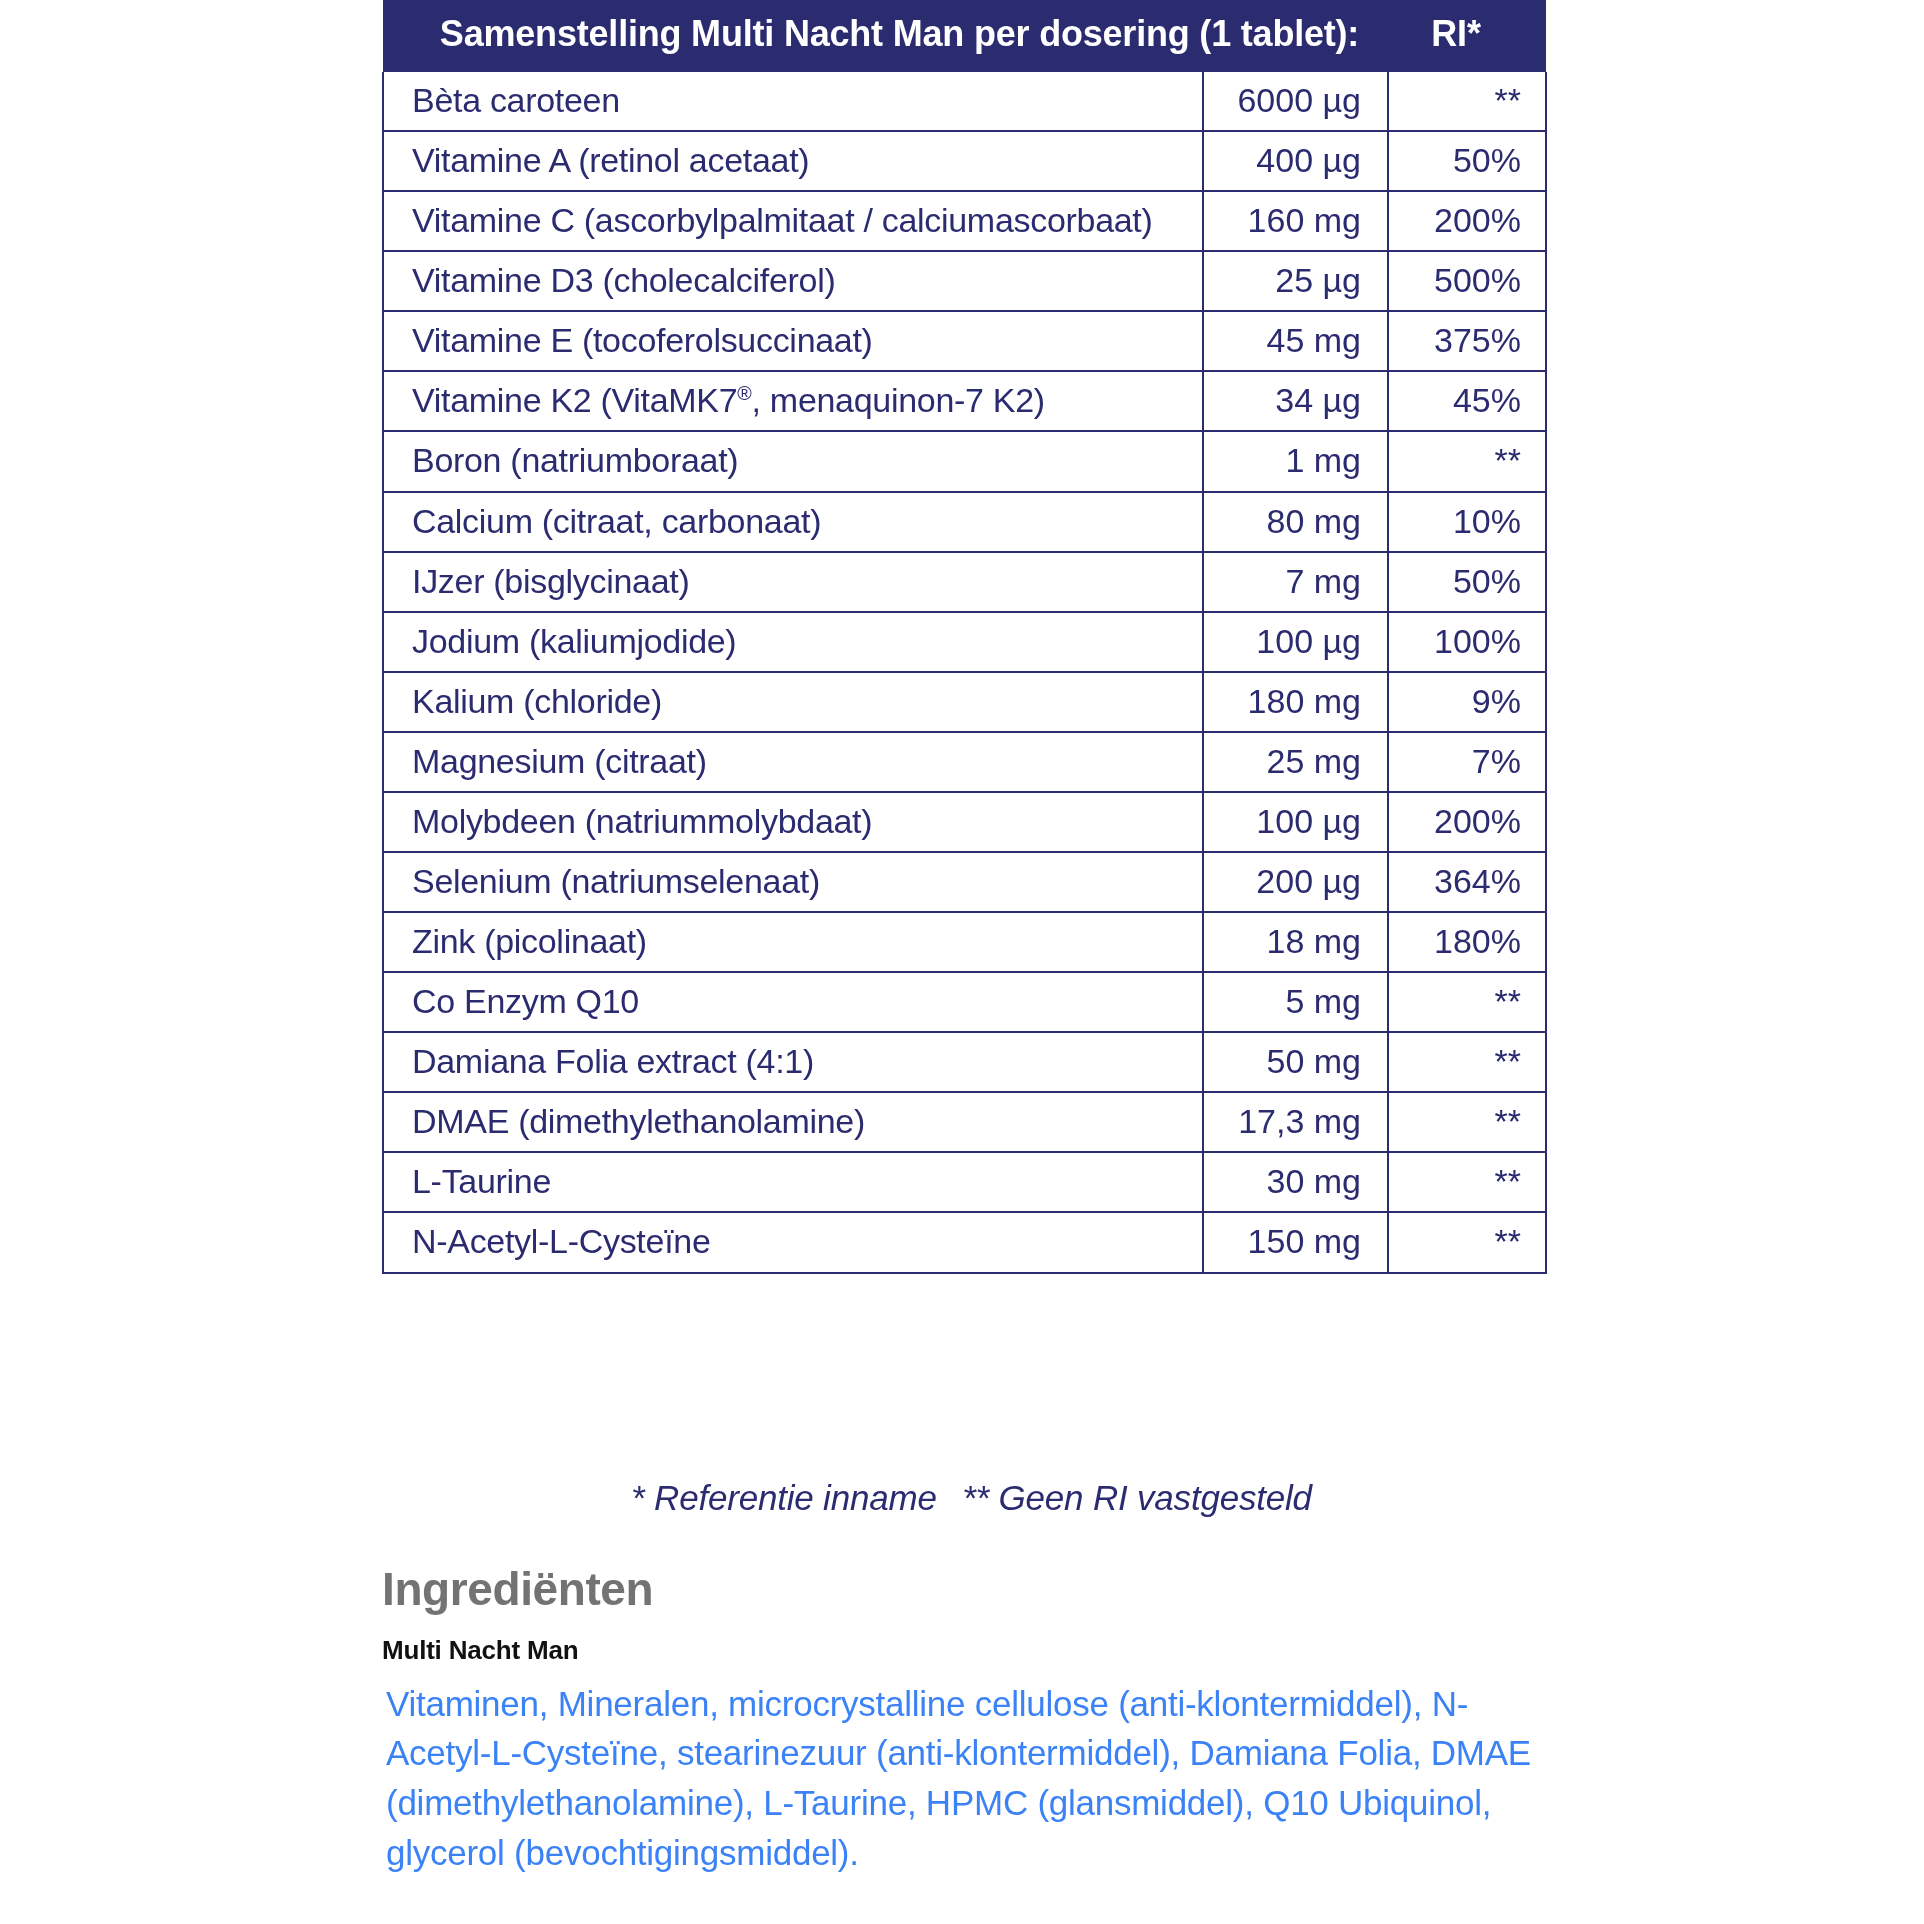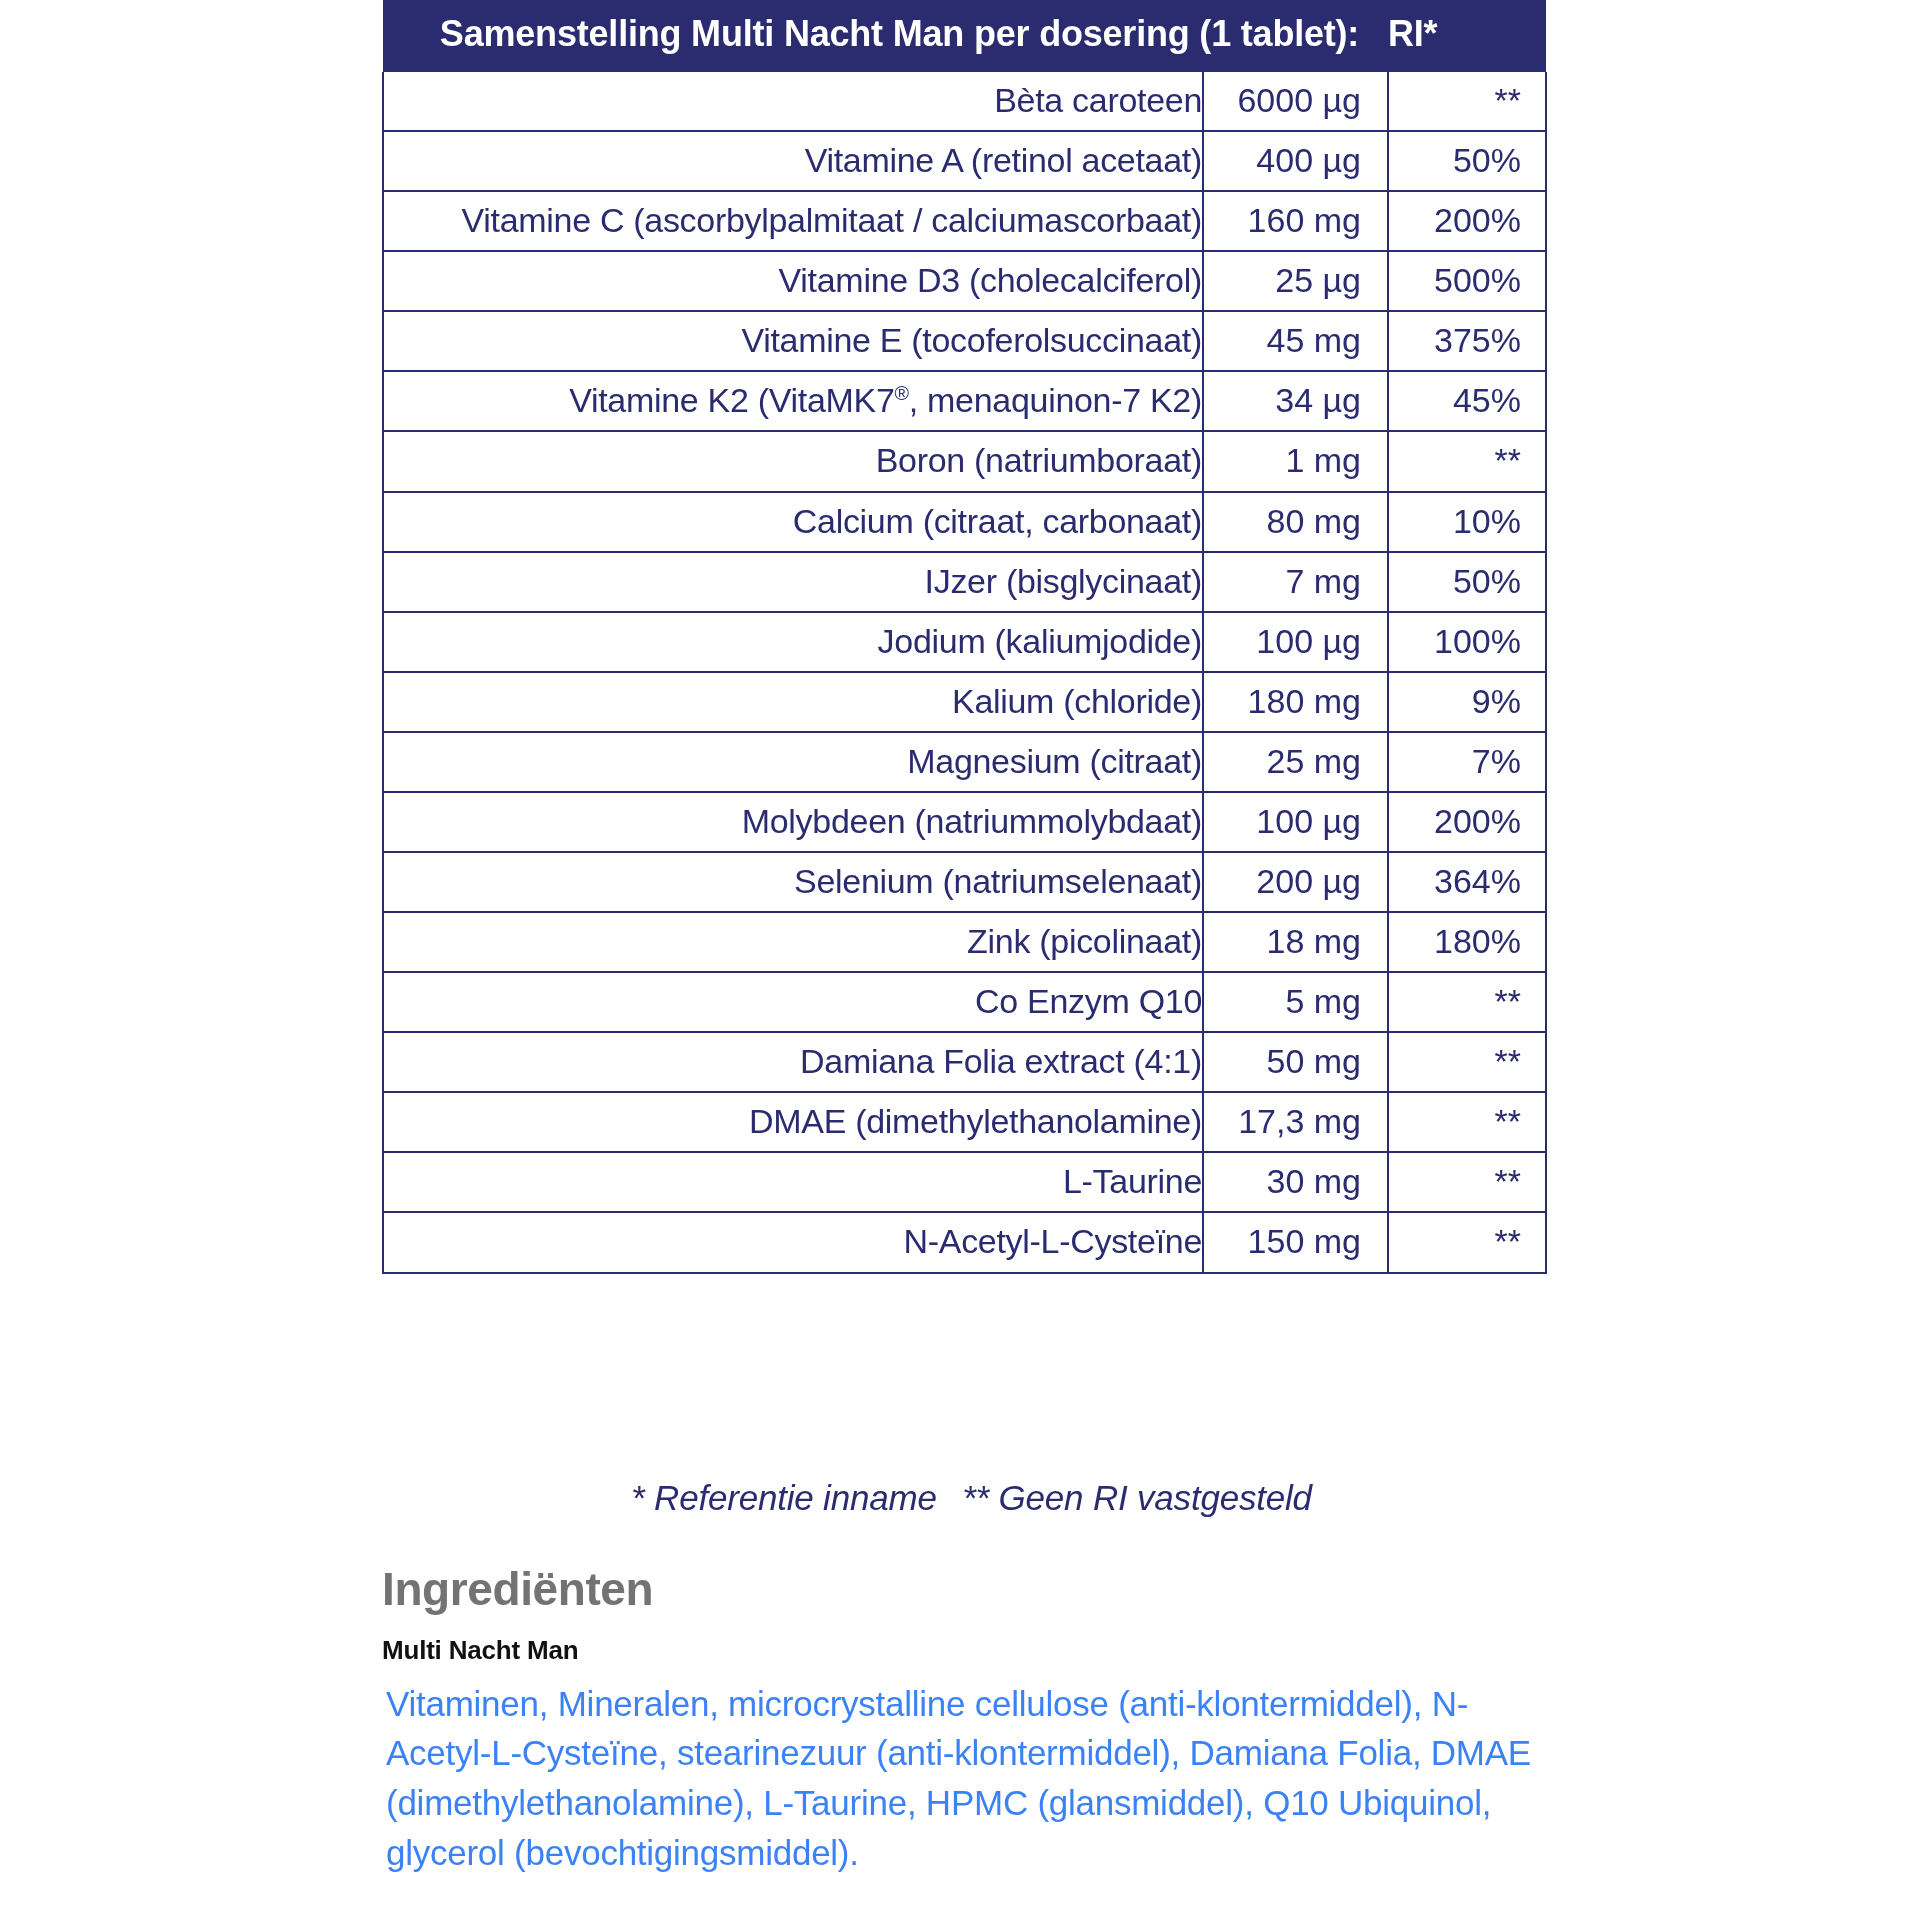--- a/index.html
+++ b/index.html
@@ -48,33 +48,33 @@
     padding: 13px 0 17px 0;
     border: none;
     font-stretch: condensed;
     letter-spacing: -0.2px;
   }
   th.header-title {
     text-align: center;
     padding-left: 28px;
   }
   th.header-ri {
-    text-align: left;
+    text-align: center;
     padding-right: 22px;
   }
 
   tbody td {
     border: 2px solid #2b2b70;
     padding: 9px 0 11px 0;
     line-height: 1.12;
     vertical-align: middle;
     white-space: nowrap;
   }
   tbody td.cell-name {
-    text-align: right;
+    text-align: left;
     padding-left: 28px;
     border-left: 2px solid #2b2b70;
     letter-spacing: -0.3px;
   }
   tbody td.cell-amount {
     text-align: right;
     padding-right: 26px;
   }
   tbody td.cell-ri {
     text-align: right;

